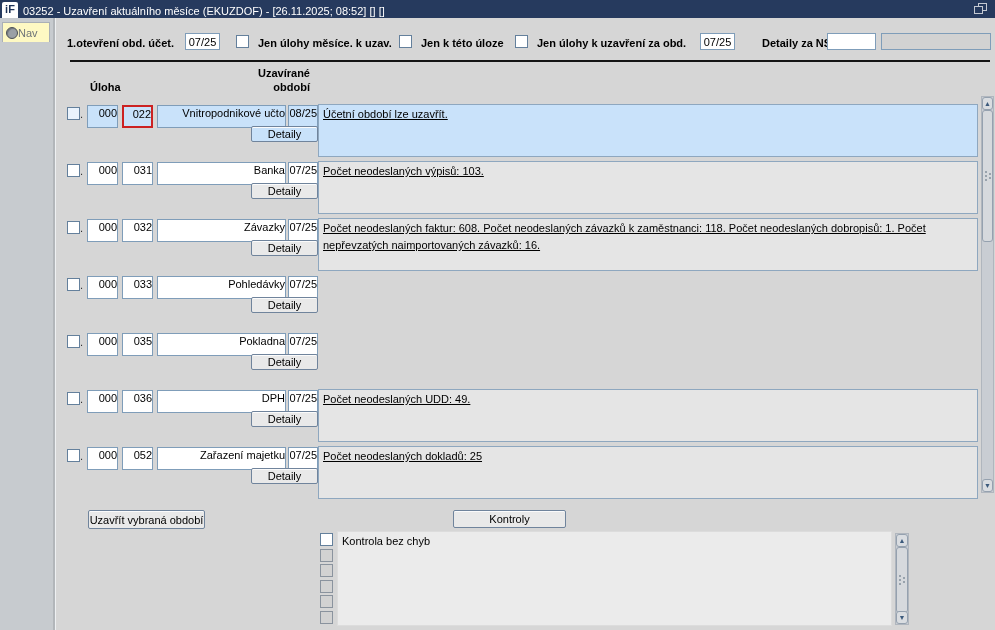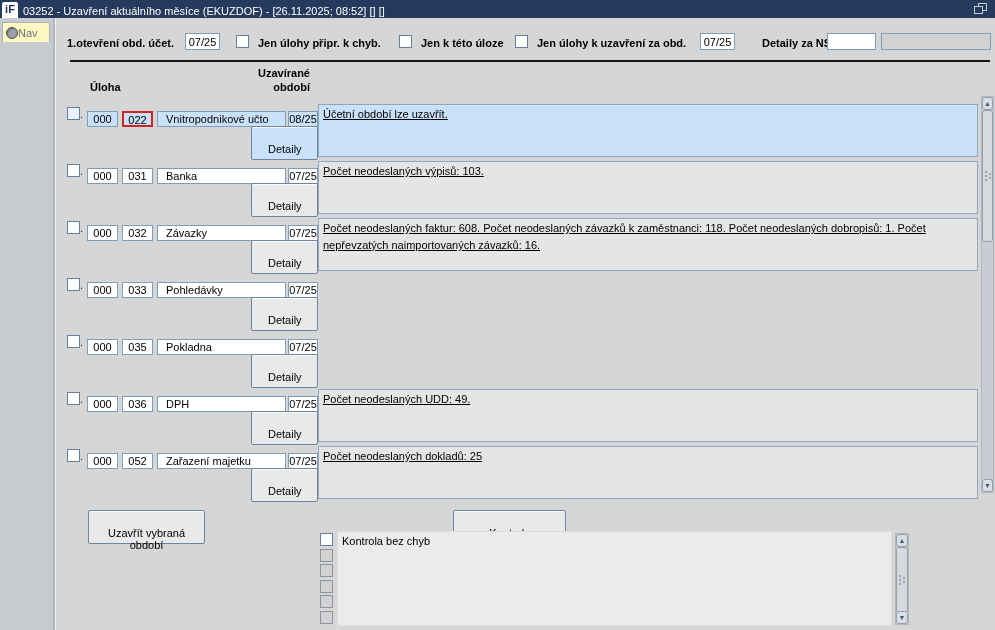--- a/index.html
+++ b/index.html
@@ -35,29 +35,29 @@
   #separator{position:absolute;left:70px;top:60px;width:920px;height:2px;background:#141414;}
 
   
   .col-head{position:absolute;font-weight:bold;white-space:nowrap;}
   #head-period{left:230px;top:66px;width:80px;text-align:right;line-height:14px;}
 
   
   .task-row{position:absolute;left:0;width:995px;height:57px;}
   .task-row .row-cb{left:67px;top:3px;position:absolute;}
   .task-row .dot{position:absolute;left:80px;top:4px;color:#333;}
-  .task-row .field{position:absolute;top:7px;height:16px;border:1px solid #7f9db9;background:#fff;
-                   box-sizing:border-box;line-height:15px;overflow:hidden;white-space:nowrap;}
+  .task-row .field{position:absolute;top:1px;height:23px;border:1px solid #7f9db9;background:#fff;
+                   box-sizing:border-box;line-height:15px;overflow:hidden;white-space:nowrap;text-align:right;}
   .f-org{left:87px;width:31px;text-align:center;}
   .f-code{left:122px;width:31px;text-align:center;}
   .f-name{left:157px;width:129px;padding-left:8px;}
   .f-period{left:288px;width:30px;text-align:center;}
   .focus-red{border:2px solid #cc2222 !important;line-height:13px;}
   .btn{font-family:"Liberation Sans",sans-serif;font-size:11px;background:#e9e9e9;border:1px solid #70849c;
-       border-radius:2px;box-shadow:inset 0 1px 0 #fbfbfb;padding:16px;}
+       border-radius:2px;box-shadow:inset 0 1px 0 #fbfbfb;padding:0;}
   .btn-detail{position:absolute;left:251px;top:22px;width:67px;height:16px;line-height:13px;text-align:center;}
   .msg{position:absolute;left:318px;top:0;width:660px;height:53px;background:#e5e5e5;border:1px solid #8ea7bf;
        box-sizing:border-box;padding:1px 4px;line-height:17px;overflow:hidden;text-decoration:underline;}
   .task-row.active .field,.task-row.active .msg,.task-row.active .btn-detail{background:#c9e2fa;}
   .task-row.active .row-cb{background:#eaf3fd;}
 
   
   .vscroll{position:absolute;background:#c9cdd3;border:1px solid #b0b6be;box-sizing:border-box;}
   .sb-btn{position:absolute;left:0;width:100%;height:13px;background:#dadde1;border:1px solid #95a1af;
           border-radius:3px;box-sizing:border-box;color:#3c5a7c;font-size:7px;line-height:11px;text-align:center;}
@@ -100,21 +100,21 @@
   <div id="sidebar">
     <div id="nav-tab">
       <span class="radio-icon"></span>
       <span id="nav-label">Nav</span>
     </div>
   </div>
 
   <span class="flabel" style="left:67px;top:36px;">1.otevření obd. účet.</span>
   <input class="tbox center" style="left: 185px; top: 33px; width: 35px;" value="07/25">
   <div class="xcb" style="left:236px;top:35px;"></div>
-  <span class="flabel" style="left:258px;top:36px;">Jen úlohy připr. k chyb.</span>
+  <span class="flabel" style="left:258px;top:36px;">Jen úlohy měsíce. k uzav.</span>
   <div class="xcb" style="left:399px;top:35px;"></div>
   <span class="flabel" style="left:421px;top:36px;">Jen k této úloze</span>
   <div class="xcb" style="left:515px;top:35px;"></div>
   <span class="flabel" style="left:537px;top:36px;">Jen úlohy k uzavření za obd.</span>
   <input class="tbox center" style="left: 700px; top: 33px; width: 35px;" value="07/25">
   <span class="flabel" style="left:762px;top:36px;">Detaily za NS</span>
   <input class="tbox" style="left: 827px; top: 33px; width: 49px;" value="">
   <input class="tbox disabled" style="left: 881px; top: 33px; width: 110px;" disabled="" value="">
 
   <div id="separator"></div>

